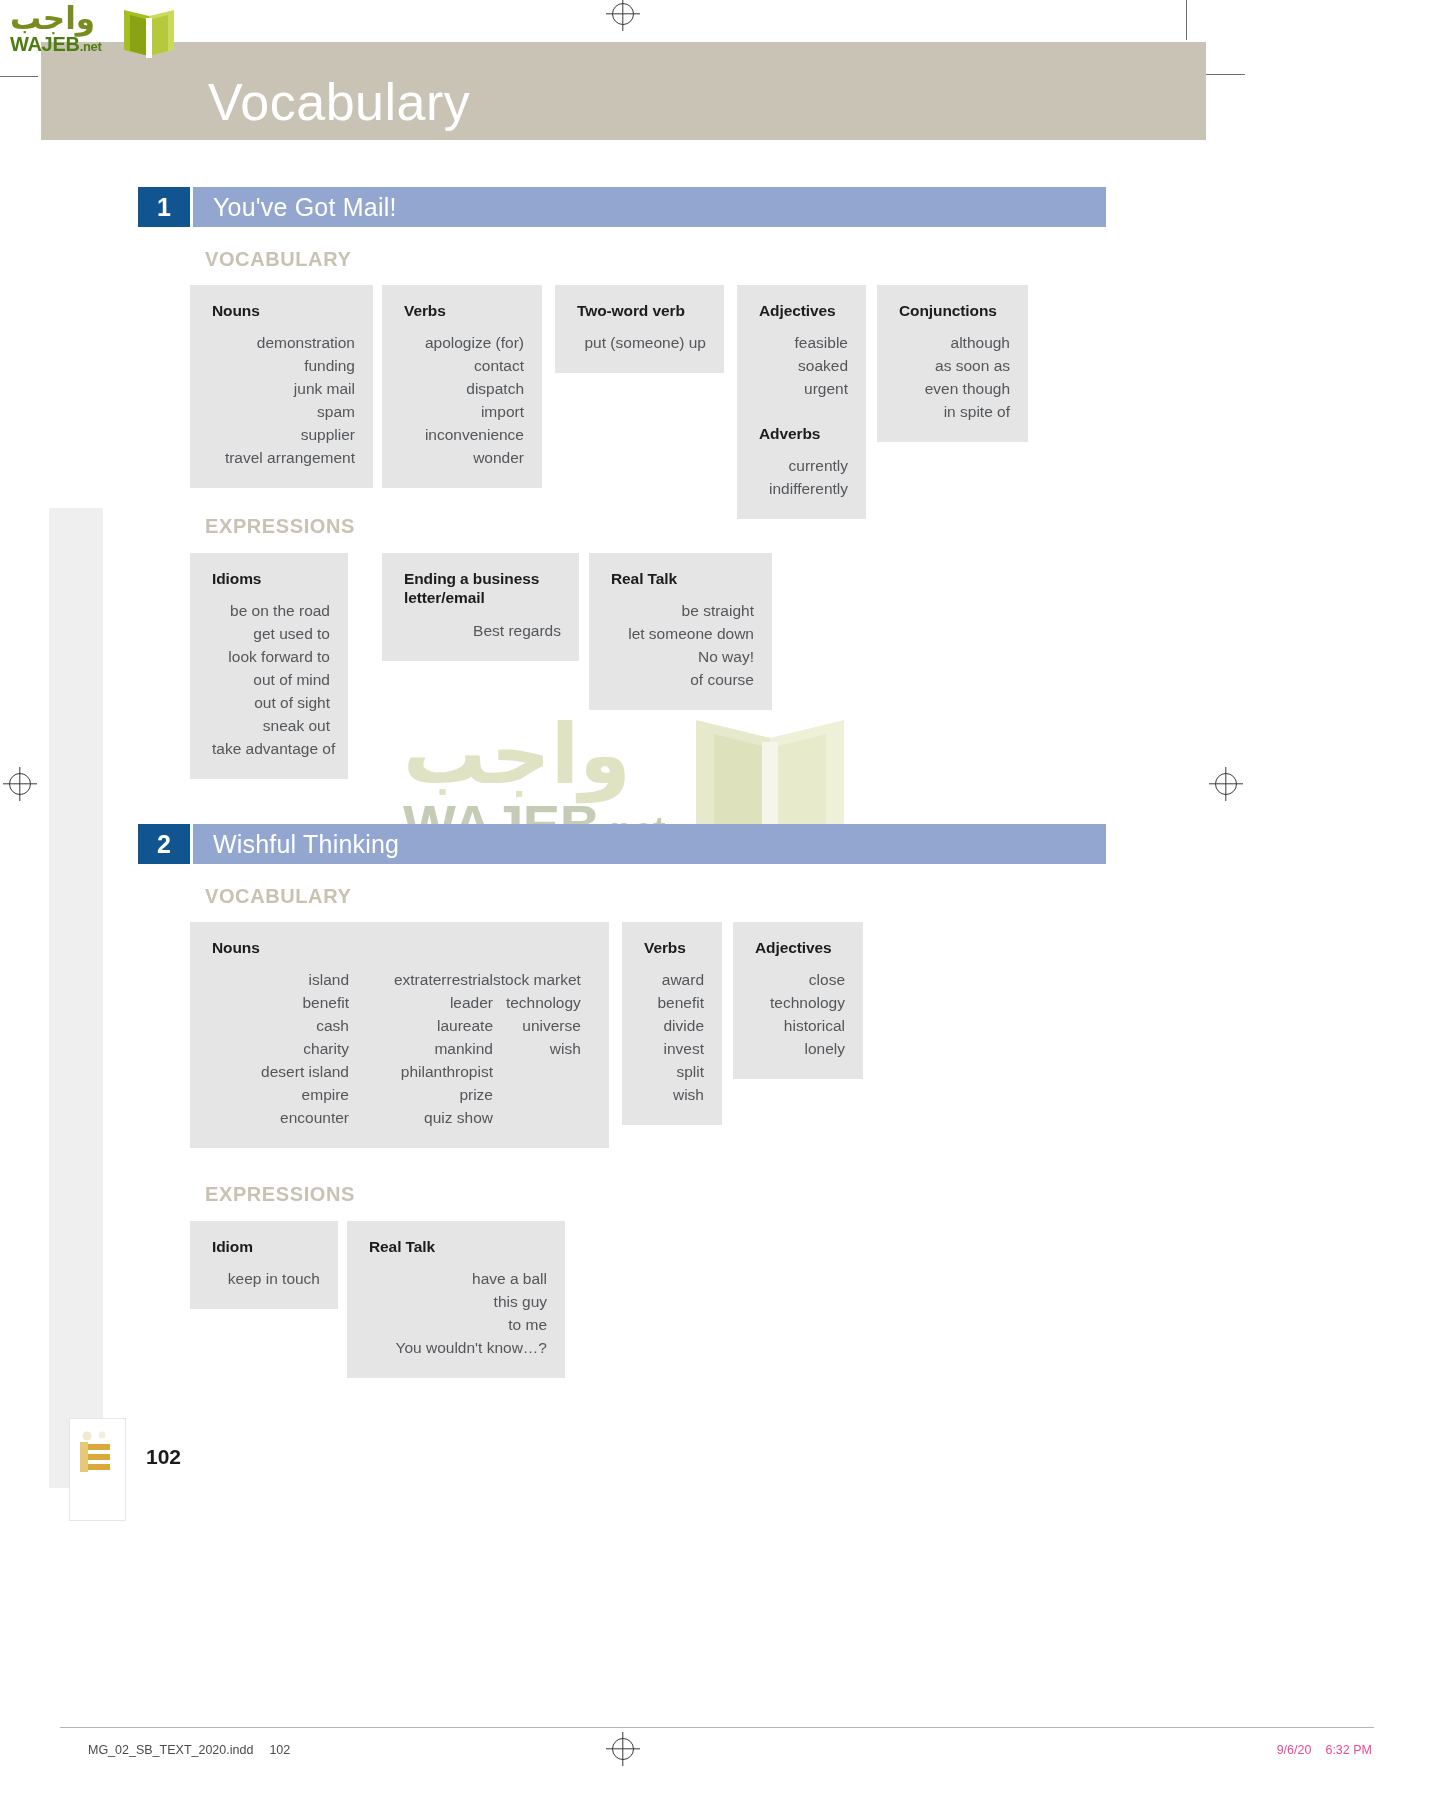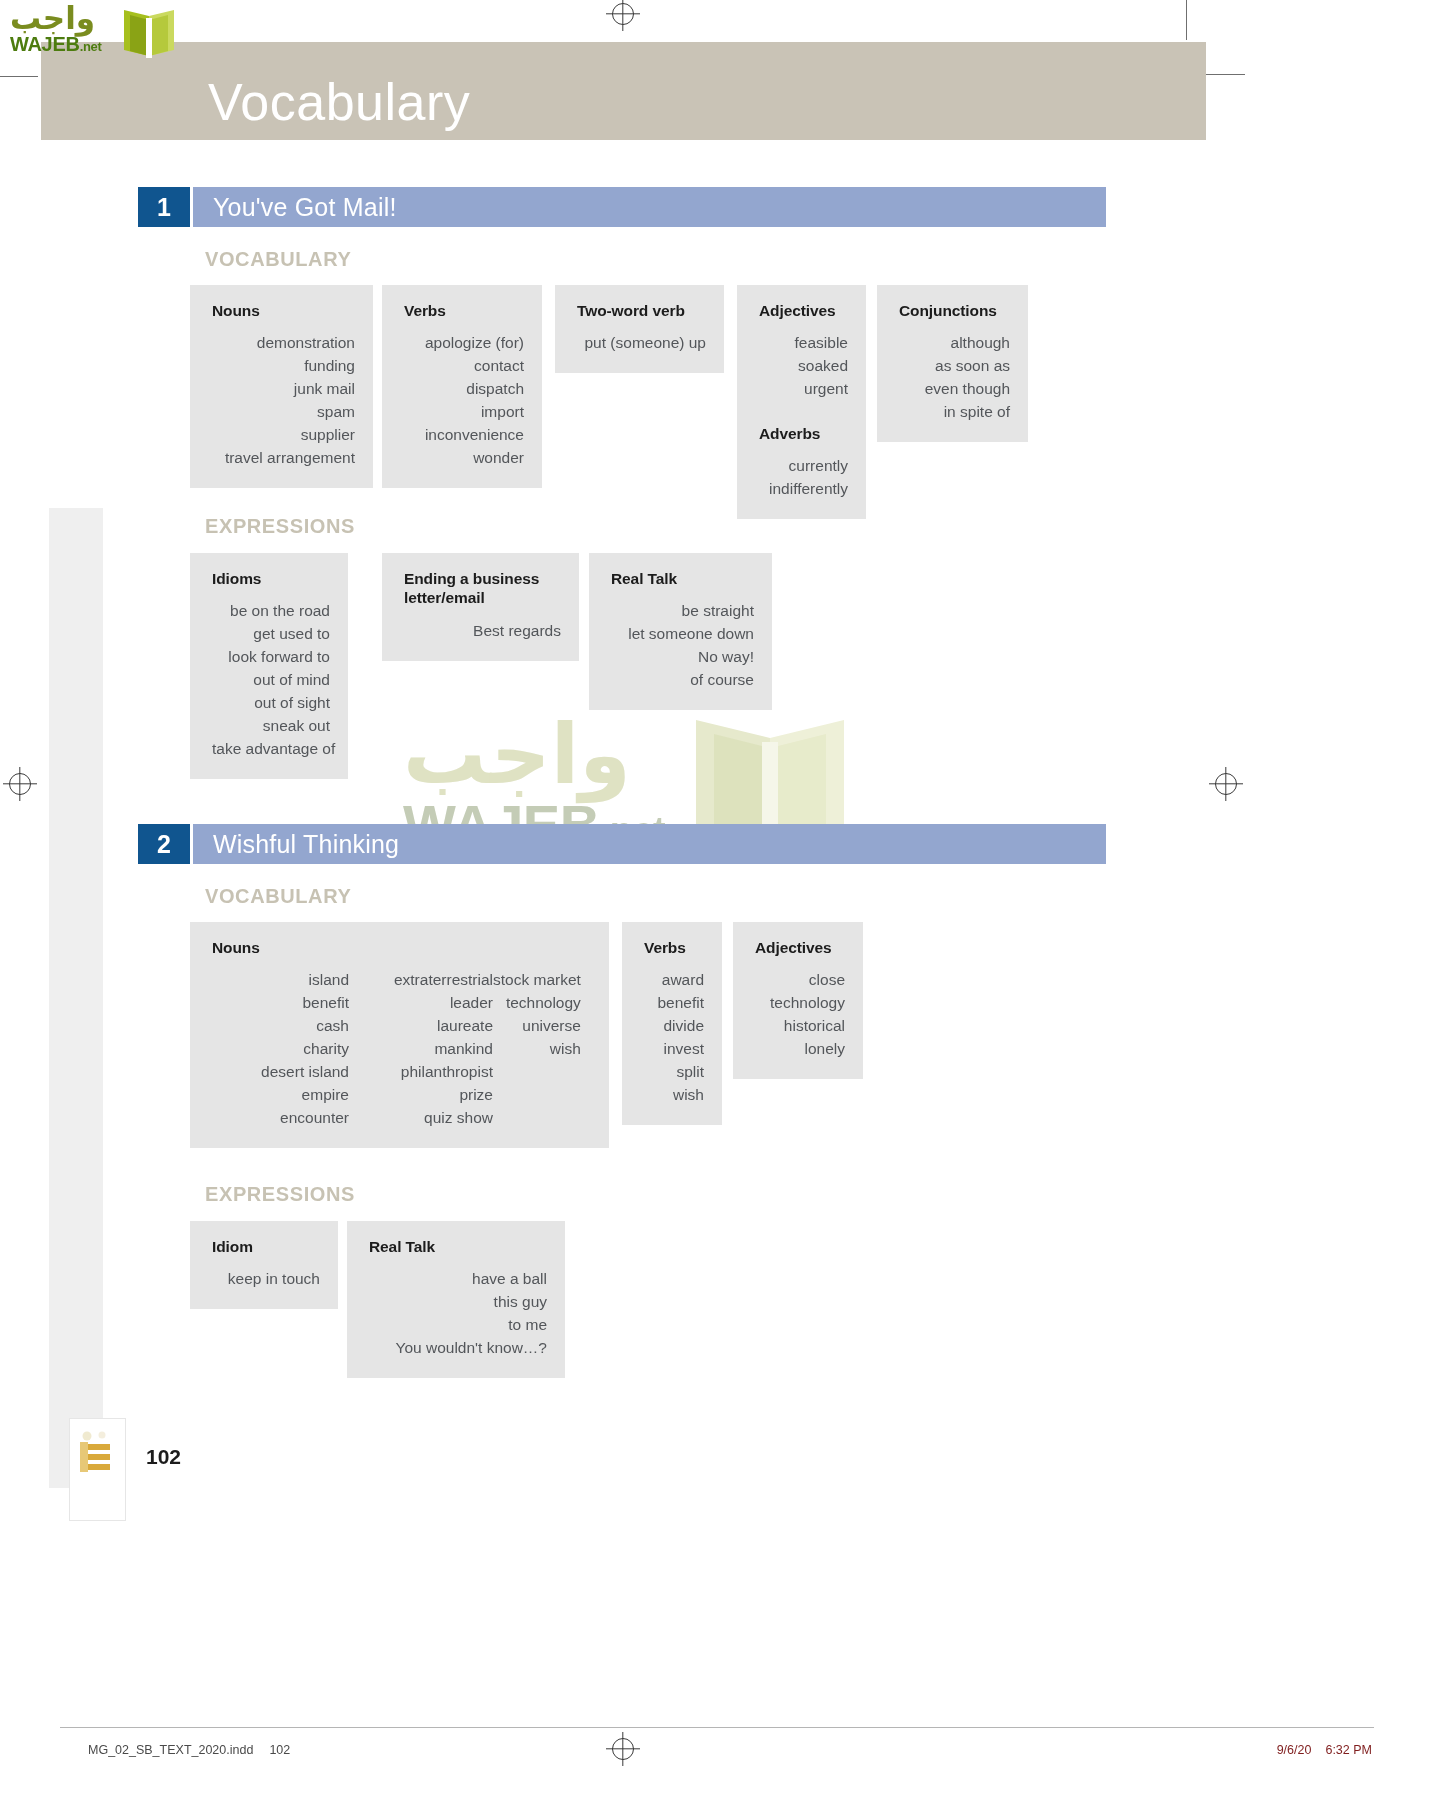--- a/index.html
+++ b/index.html
@@ -232,21 +232,21 @@
     position: absolute;
     left: 88px; top: 1743px;
     font-size: 12.5px;
     color: #4a4a4a;
   }
   .footer-left .fnum { margin-left: 16px; }
   .footer-right {
     position: absolute;
     right: 62px; top: 1743px;
     font-size: 12.5px;
-    color: #7f1d1d;
+    color: #ec4899;
   }
   .footer-right .ftime { margin-left: 14px; }
 
   
   .watermark {
     position: absolute;
     left: 395px; top: 712px;
     width: 500px; height: 175px;
     z-index: 8;
     pointer-events: none;

